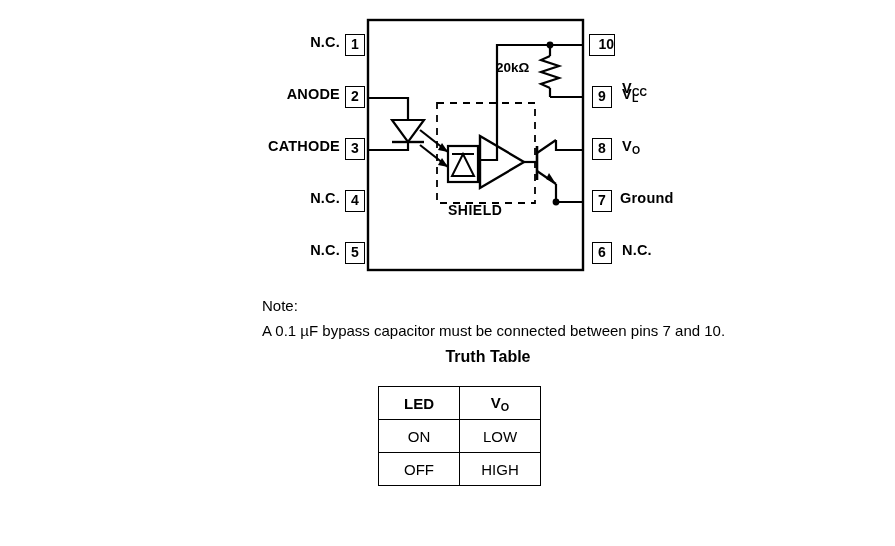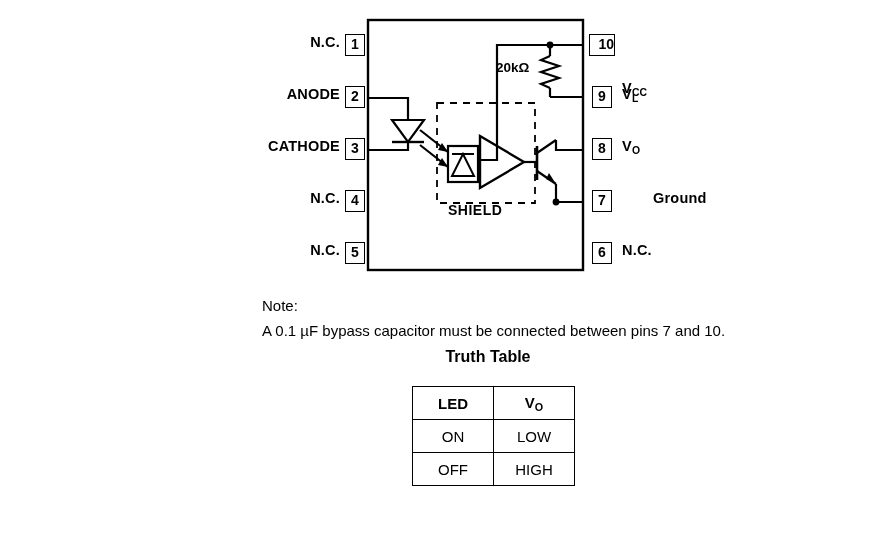--- a/index.html
+++ b/index.html
@@ -69,21 +69,21 @@
     position: absolute;
     left: 398px;
     top: 348px;
     width: 180px;
     text-align: center;
     font-size: 16px;
     font-weight: bold;
   }
   #truth-table {
     position: absolute;
-    left: 412px;
+    left: 378px;
     top: 386px;
     border-collapse: collapse;
     border-radius: 17px;
   }
   #truth-table td, #truth-table th {
     border: 1.4px solid #000;
     width: 80px;
     height: 32px;
     text-align: center;
     font-size: 15px;
@@ -187,21 +187,21 @@
   <div class="pin-num wide" style="left:589px; top:34px;text-align:right;">10</div>
   <div class="pin-label right" style="left:622px; top:34px;margin-top:46px;">V<sub>CC</sub></div>
 
   <div class="pin-num" style="left:592px; top:86px;">9</div>
   <div class="pin-label right" style="left:622px; top:86px;">V<sub>L</sub></div>
 
   <div class="pin-num" style="left:592px; top:138px;">8</div>
   <div class="pin-label right" style="left:622px; top:138px;">V<sub>O</sub></div>
 
   <div class="pin-num" style="left:592px; top:190px;">7</div>
-  <div class="pin-label right" style="left:653px; top:190px;">Ground</div>
+  <div class="pin-label right" style="left:620px; top:190px;">Ground</div>
 
   <div class="pin-num" style="left:592px; top:242px;">6</div>
   <div class="pin-label right" style="left:622px; top:242px;">N.C.</div>
 
   <div class="res-label" style="left:496px; top:60px;">20kΩ</div>
   <div class="shield-label" style="left:448px; top:202px;">SHIELD</div>
 
   <div class="note" style="left:262px; top:297px;">Note:</div>
   <div class="note" style="left:262px; top:322px;">A 0.1 µF bypass capacitor must be connected between pins 7 and 10.</div>
 

